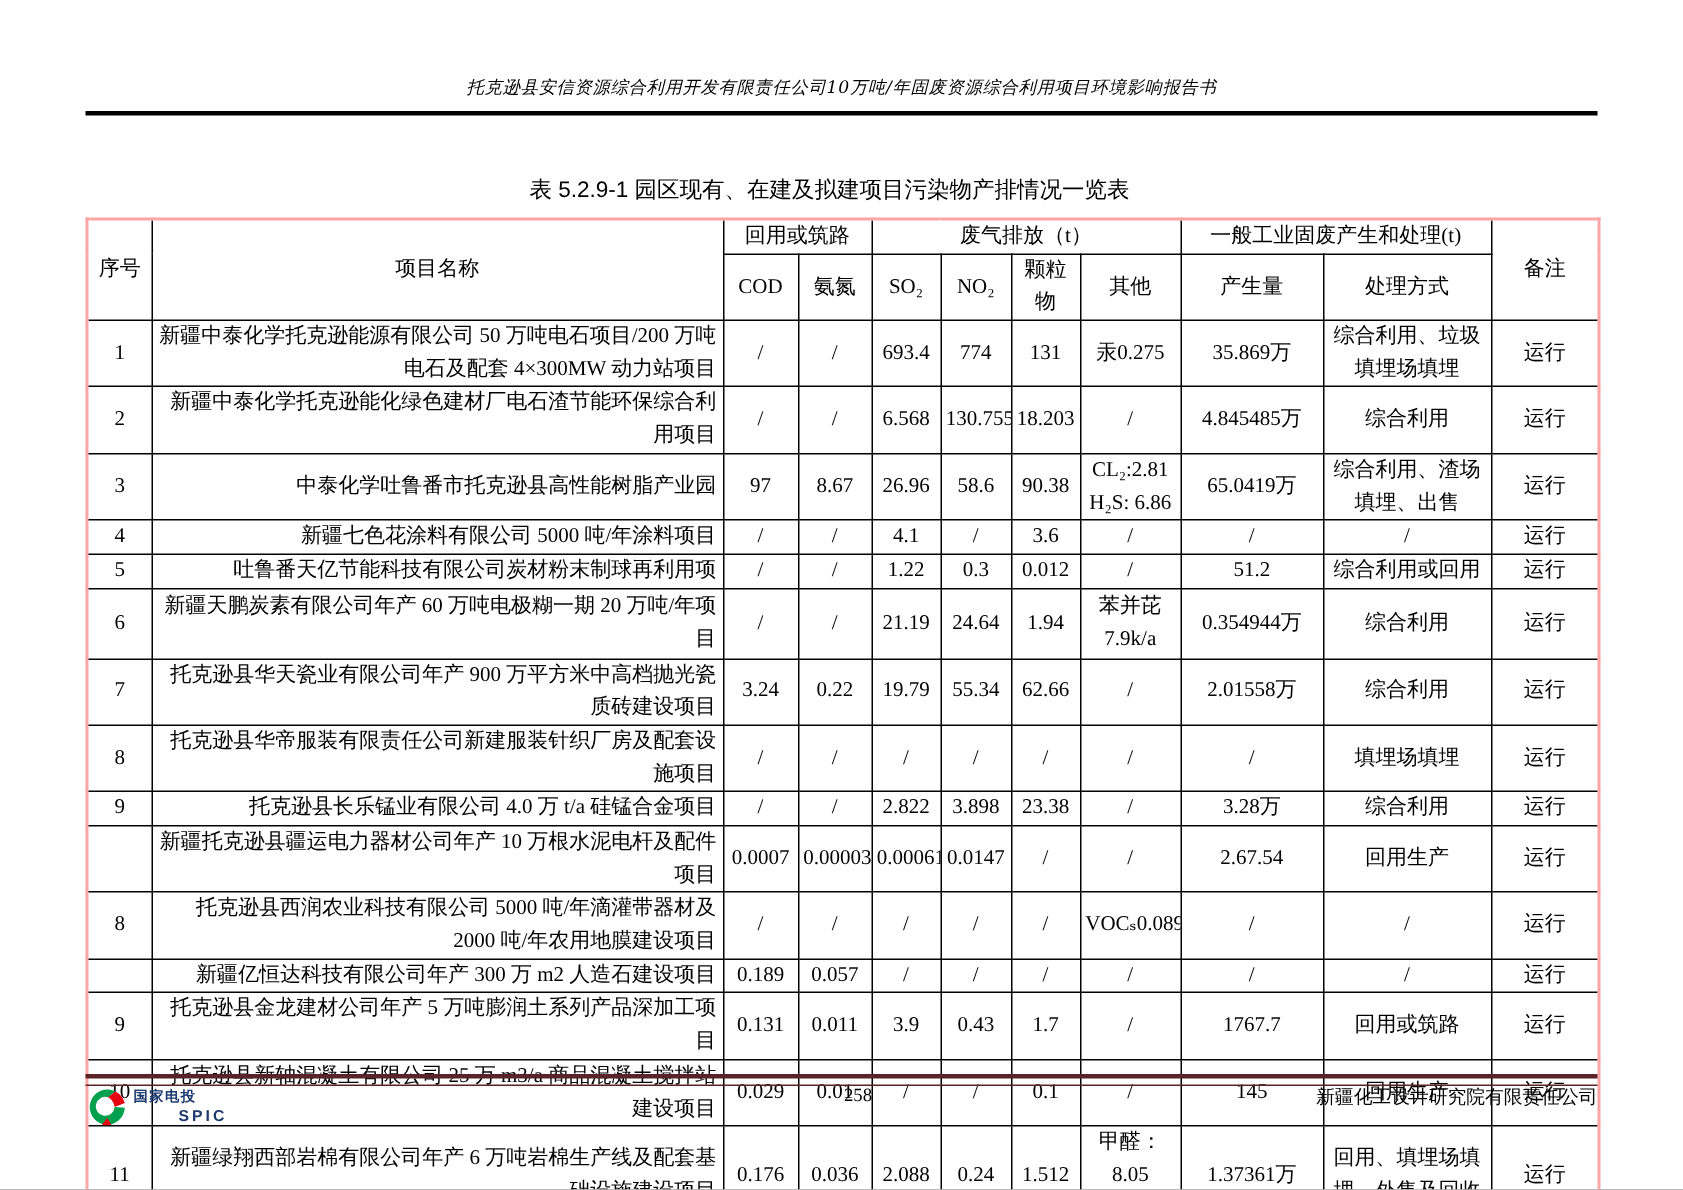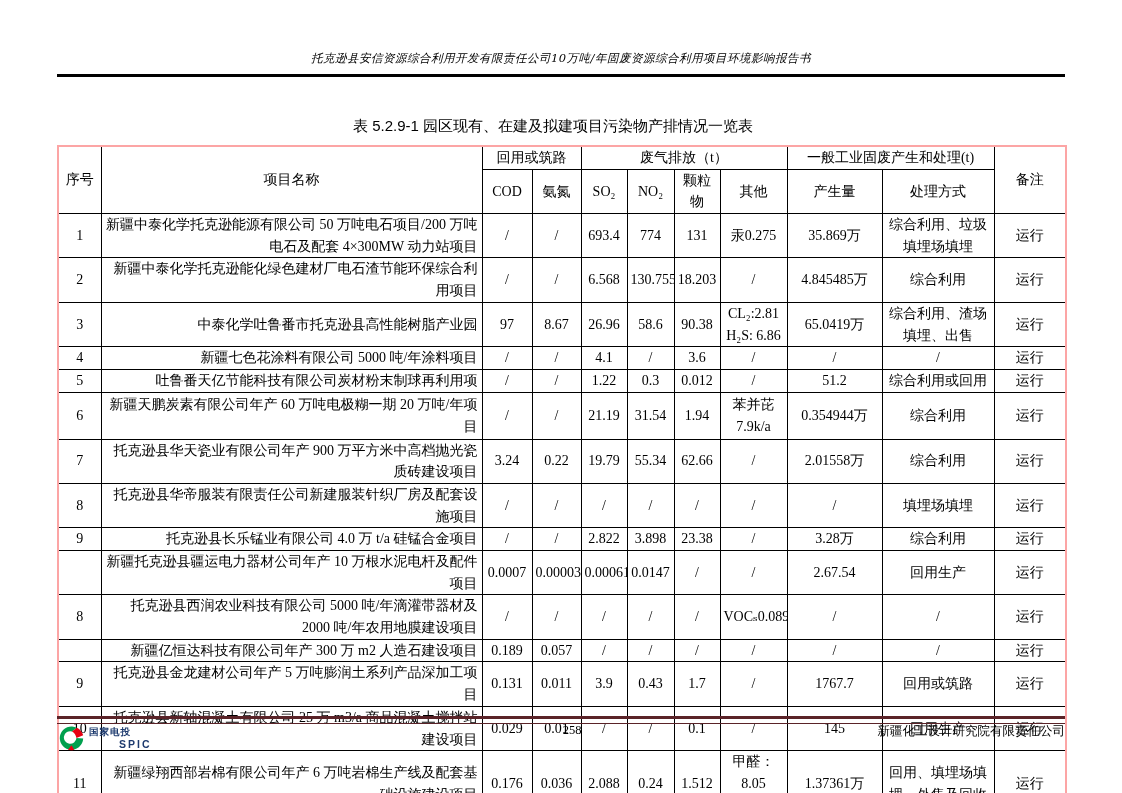--- a/index.html
+++ b/index.html
@@ -147,21 +147,21 @@
           <td>51.2</td>
           <td>综合利用或回用</td>
           <td>运行</td>
         </tr>
       <tr class="h47">
           <td>6</td>
           <td class="proj">新疆天鹏炭素有限公司年产 60 万吨电极糊一期 20 万吨/年项目</td>
           <td>/</td>
           <td>/</td>
           <td>21.19</td>
-          <td>31.54</td>
+          <td>24.64</td>
           <td>1.94</td>
           <td>苯并芘
 7.9k/a</td>
           <td>0.354944万</td>
           <td>综合利用</td>
           <td>运行</td>
         </tr>
       <tr class="h40">
           <td>7</td>
           <td class="proj">托克逊县华天瓷业有限公司年产 900 万平方米中高档抛光瓷质砖建设项目</td>

